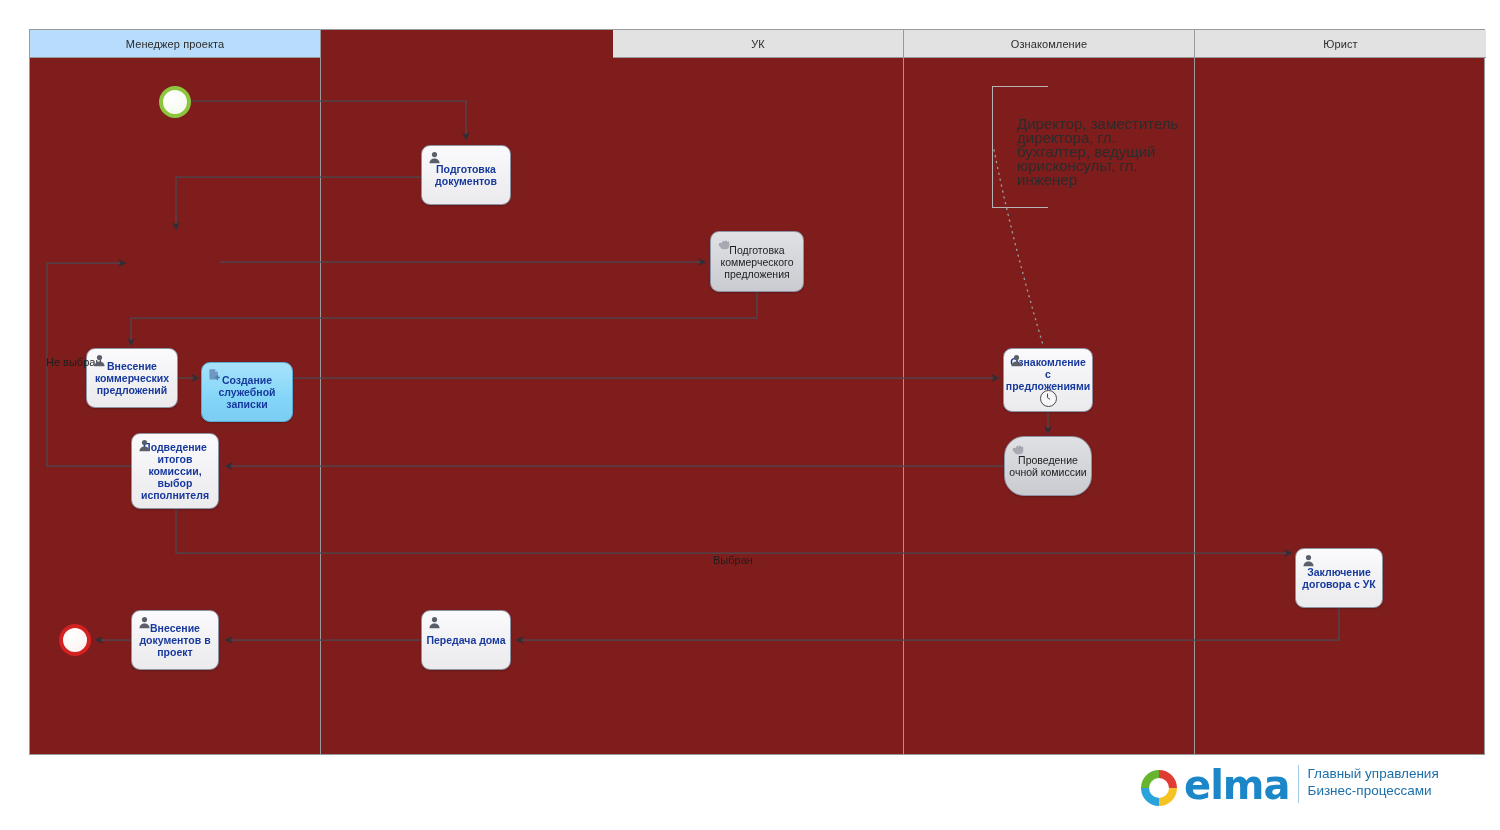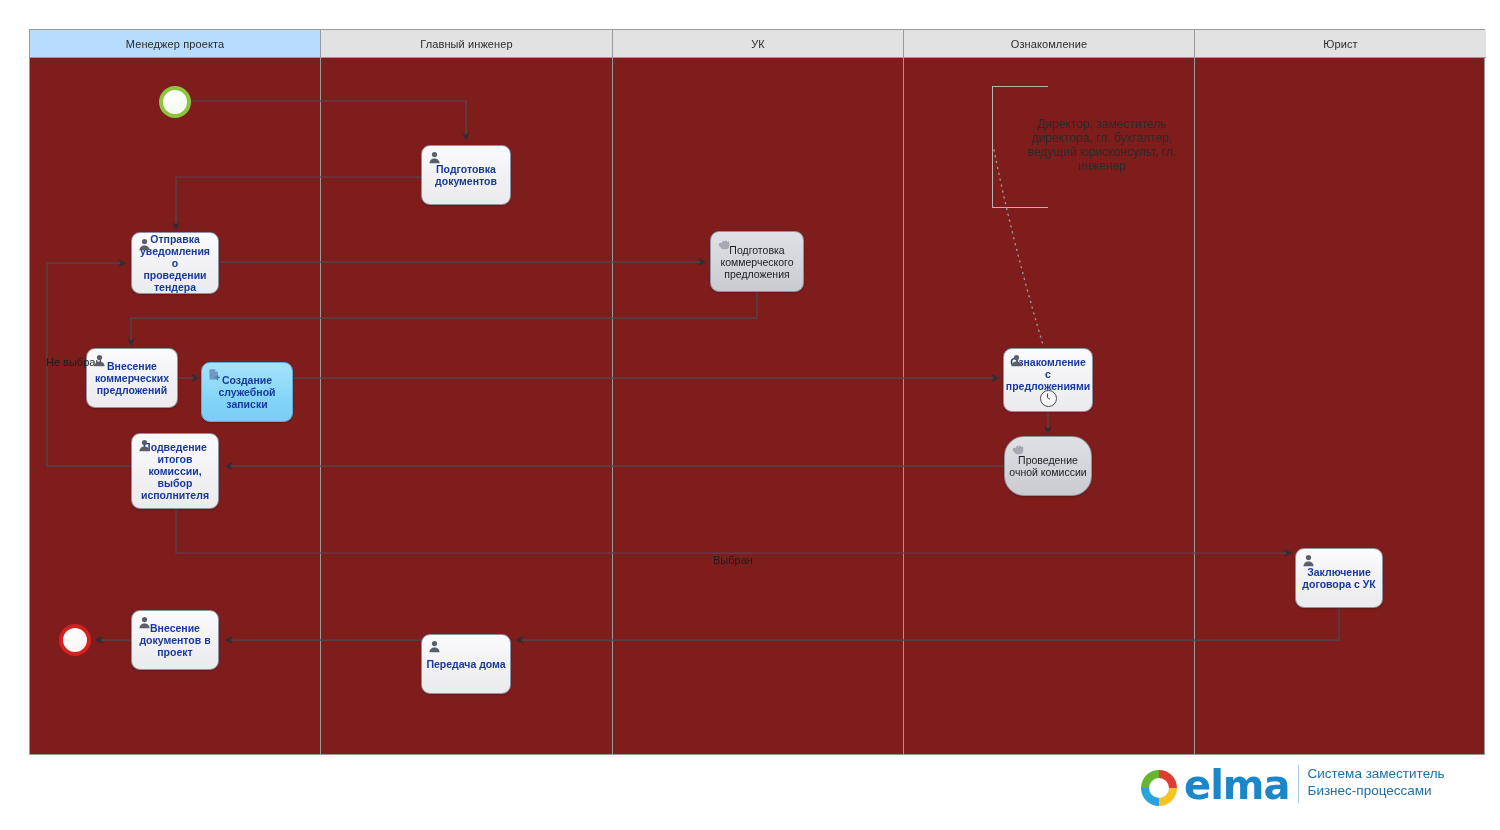--- a/index.html
+++ b/index.html
@@ -135,24 +135,24 @@
     border-radius: 50%;
     border: 1px solid #4a4a4a;
     background: #f6f6f8;
     z-index: 4;
   }
   .boundary-timer svg { display:block; }
 
   
   .annotation {
     position: absolute;
-    font-size: 12px;
+    font-size: 15px;
     line-height: 14px;
     color: #2b2b2b;
-    text-align: center;
+    text-align: left;
     border-left: 1px solid #b5b5b5;
     border-top: 1px solid #b5b5b5;
     border-bottom: 1px solid #b5b5b5;
     box-sizing: border-box;
     padding: 18px 0 0 6px;
   }
   .annotation .anno-text {
     position: absolute;
     left: 24px;
     top: 30px;
@@ -200,23 +200,20 @@
 </style>
 </head>
 <body>
 
 <div id="canvas">
 
   <div class="pool">
 
     <div class="lane highlight" style="left:0px; width:291px;">
       <div class="lane-header">Менеджер проекта</div>
-    </div>
-    <div class="lane" style="left:291px; width:292px;">
-      <div class="lane-header">Главный инженер</div>
     </div>
     <div class="lane" style="left:874px; width:291px;">
       <div class="lane-header">Ознакомление</div>
     </div>
     <div class="lane" style="left:583px; width:291px;">
       <div class="lane-header">УК</div>
     </div>
     <div class="lane" style="left:1165px; width:291px;">
       <div class="lane-header">Юрист</div>
     </div>
@@ -271,29 +268,20 @@
   <div class="task t-grey-light" style="left:421px; top:145px; width:90px; height:60px;">
     <span class="task-icon">
       <svg viewBox="0 0 16 16" width="13" height="13">
           <circle cx="8" cy="4.4" r="3.2" fill="#5b5f69"></circle>
           <path d="M1.8 15c0-3.6 2.8-5.8 6.2-5.8S14.2 11.4 14.2 15z" fill="#5b5f69"></path>
         </svg>
     </span>
     <span class="label">Подготовка<br>документов</span>
   </div>
 
-  <div class="task t-grey-light" style="left:131px; top:232px; width:88px; height:62px;">
-    <span class="task-icon">
-      <svg viewBox="0 0 16 16" width="13" height="13">
-          <circle cx="8" cy="4.4" r="3.2" fill="#5b5f69"></circle>
-          <path d="M1.8 15c0-3.6 2.8-5.8 6.2-5.8S14.2 11.4 14.2 15z" fill="#5b5f69"></path>
-        </svg>
-    </span>
-    <span class="label">Отправка<br>уведомления о<br>проведении<br>тендера</span>
-  </div>
 
   <div class="task t-grey" style="left:710px; top:231px; width:94px; height:61px;">
     <span class="task-icon">
       <svg viewBox="0 0 16 16" width="13" height="13">
         <path d="M2.5 9.2c0-.9.6-1.4 1.3-1.4h3V6.3c0-.6.4-1 1-1s1 .4 1 1v1.2h.9V5.6c0-.6.4-1 1-1s1 .4 1 1v1.9h.9V6.8c0-.6.4-1 1-1s1 .4 1 1V11c0 2-1.5 3.4-3.5 3.4H7.2c-1 0-1.6-.4-2.2-1.1L2.8 10.4a1 1 0 0 1-.3-1.2z" fill="#a7aab2" stroke="#8f939c" stroke-width=".6"></path>
       </svg>
     </span>
     <span class="label">Подготовка<br>коммерческого<br>предложения</span>
   </div>
 
@@ -355,21 +343,21 @@
   <div class="task t-grey-light" style="left:1295px; top:524px; width:88px; height:60px;margin-top:24px;">
     <span class="task-icon">
       <svg viewBox="0 0 16 16" width="13" height="13">
           <circle cx="8" cy="4.4" r="3.2" fill="#5b5f69"></circle>
           <path d="M1.8 15c0-3.6 2.8-5.8 6.2-5.8S14.2 11.4 14.2 15z" fill="#5b5f69"></path>
         </svg>
     </span>
     <span class="label">Заключение<br>договора с УК</span>
   </div>
 
-  <div class="task t-grey-light" style="left:421px; top:610px; width:90px; height:60px;margin-top:24px;">
+  <div class="task t-grey-light" style="left:421px; top:610px; width:90px; height:60px;">
     <span class="task-icon">
       <svg viewBox="0 0 16 16" width="13" height="13">
           <circle cx="8" cy="4.4" r="3.2" fill="#5b5f69"></circle>
           <path d="M1.8 15c0-3.6 2.8-5.8 6.2-5.8S14.2 11.4 14.2 15z" fill="#5b5f69"></path>
         </svg>
     </span>
     <span class="label">Передача дома</span>
   </div>
 
   <div class="task t-grey-light" style="left:131px; top:610px; width:88px; height:60px;">
@@ -391,18 +379,18 @@
         <path d="M23 5 A18 18 0 0 1 41 23 L33 23 A10 10 0 0 0 23 13 Z" fill="#e03c31"></path>
         <path d="M41 23 A18 18 0 0 1 23 41 L23 33 A10 10 0 0 0 33 23 Z" fill="#f6c325"></path>
         <path d="M23 41 A18 18 0 0 1 5 23 L13 23 A10 10 0 0 0 23 33 Z" fill="#2aa3dc"></path>
         <path d="M5 23 A18 18 0 0 1 23 5 L23 13 A10 10 0 0 0 13 23 Z" fill="#67b52e"></path>
         <circle cx="23" cy="23" r="9" fill="#ffffff"></circle>
       </svg>
     </span>
     <span class="logo-word">elma</span>
     <span class="logo-div"></span>
     <span class="logo-tag">
-      <span>Система заместитель</span><br>
+      <span>Главный управления</span><br>
       <span>Бизнес-процессами</span>
     </span>
   </div>
 
 </div>
 
 </body></html>

